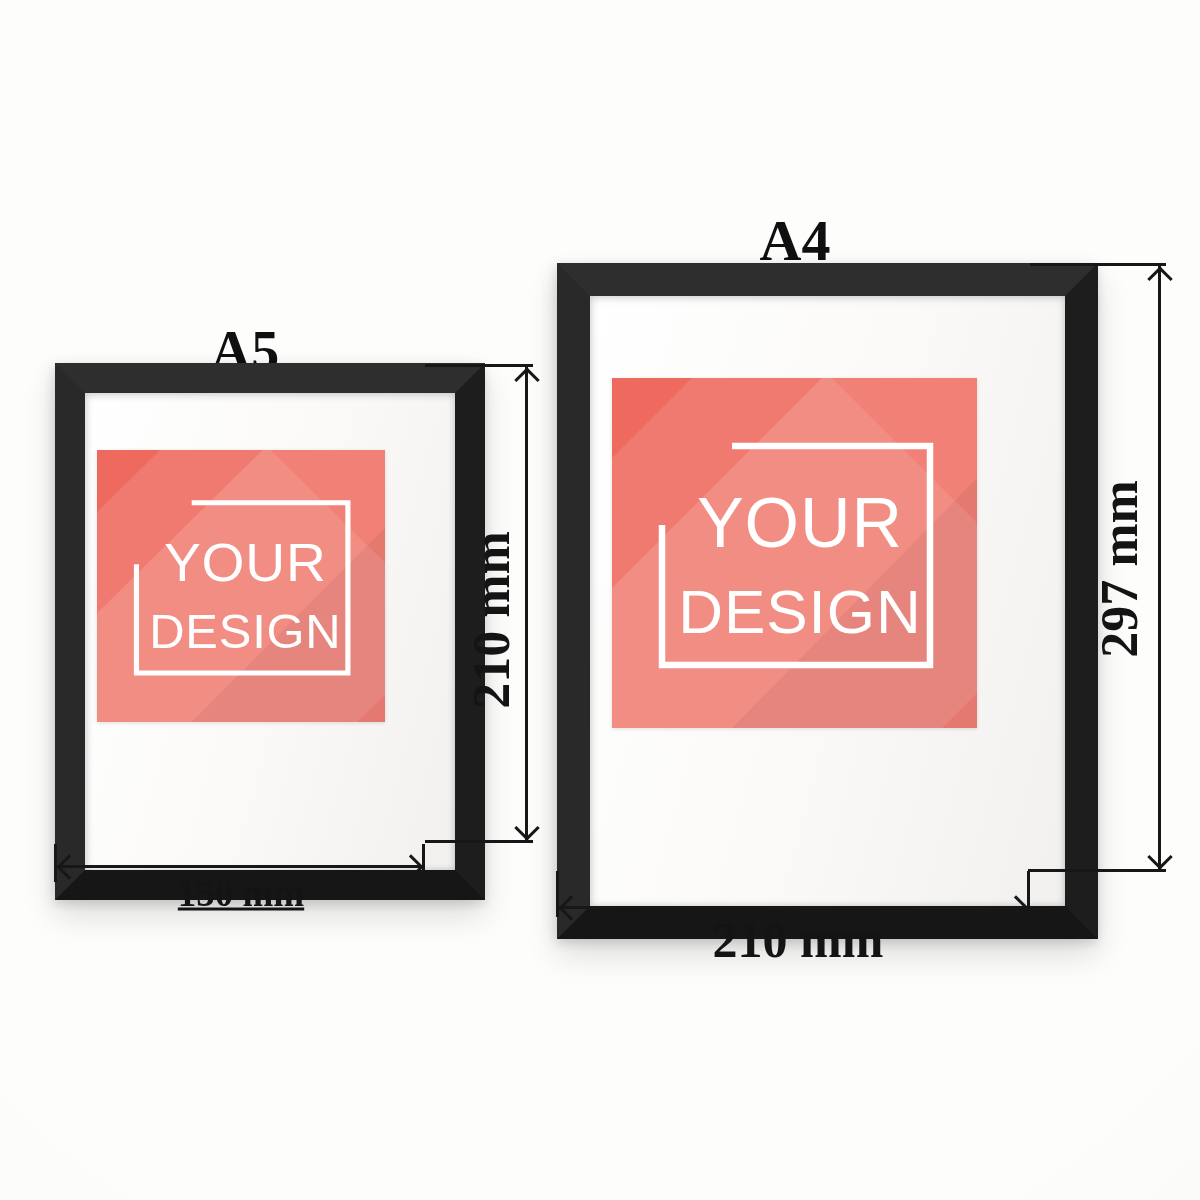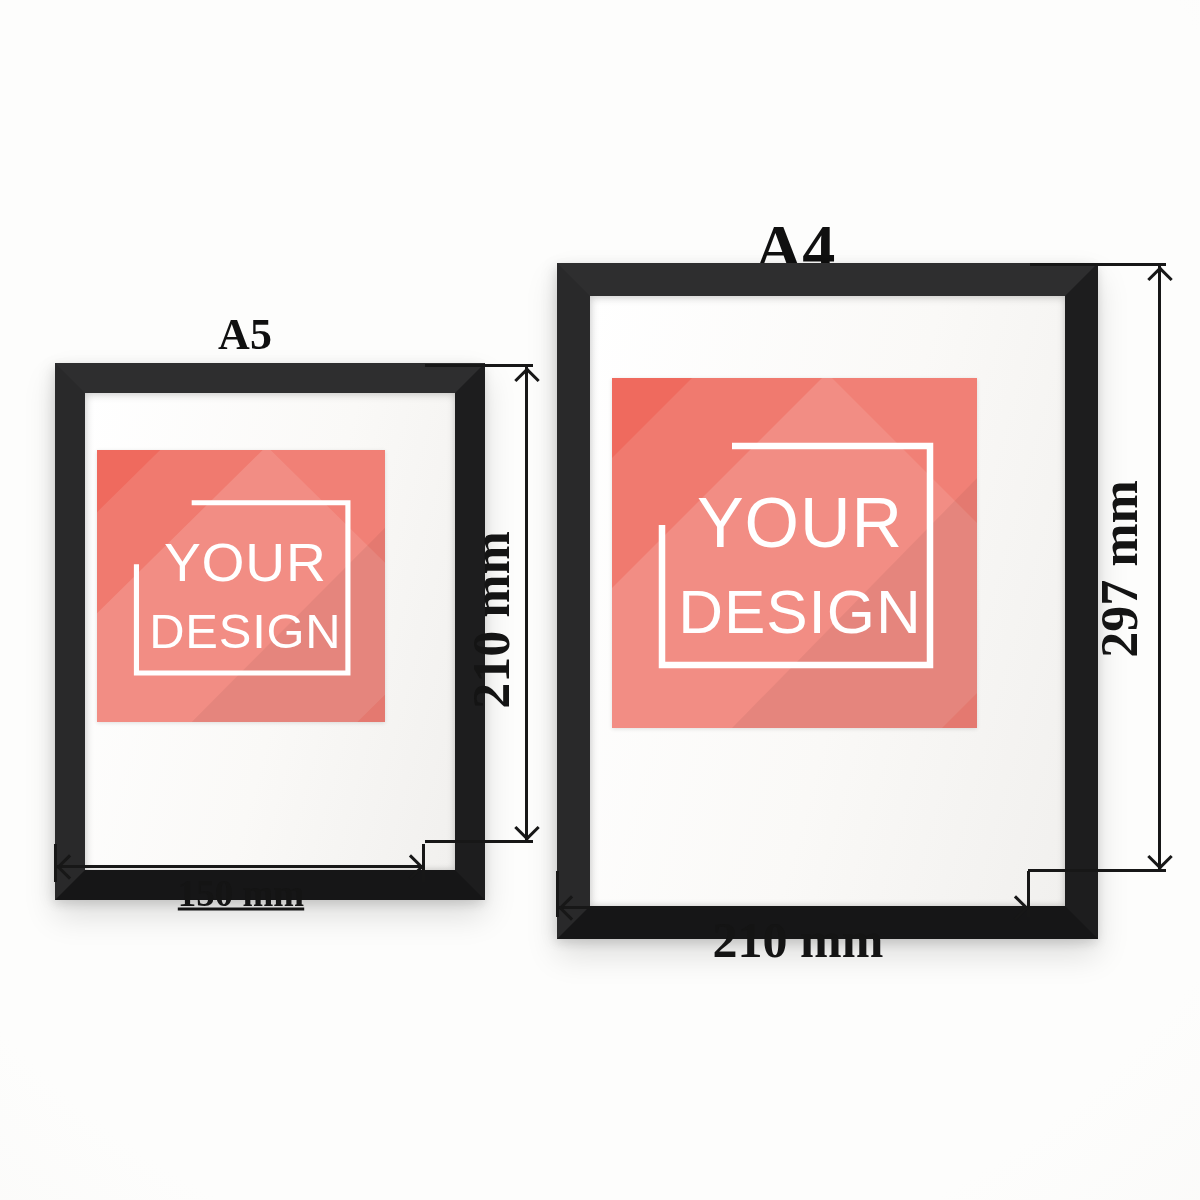--- a/index.html
+++ b/index.html
@@ -12,22 +12,22 @@
   }
   .group{display:contents;}
 
   
   .title{
     position:absolute;
     transform:translate(-50%,-50%);
     font-weight:700;color:#101010;
     white-space:nowrap;line-height:1;
   }
-  .title.a5{left:245px;top:298px;font-size:44px;}
-  .title.a4{left:795px;top:193px;font-size:66px;}
+  .title.a5{left:245px;top:305px;font-size:56px;}
+  .title.a4{left:795px;top:193px;font-size:58px;}
 
   
   .frame{
     position:absolute;
     border-style:solid;
     border-color:#2e2e2f #1d1d1e #161617 #29292a;
     background:#fdfdfc;
     box-shadow:0 16px 30px rgba(0,0,0,.13), 0 4px 10px rgba(0,0,0,.10), -6px 2px 14px rgba(0,0,0,.05);
   }
   .frame.a5{left:55px;top:363px;width:370px;height:477px;border-width:30px;}

